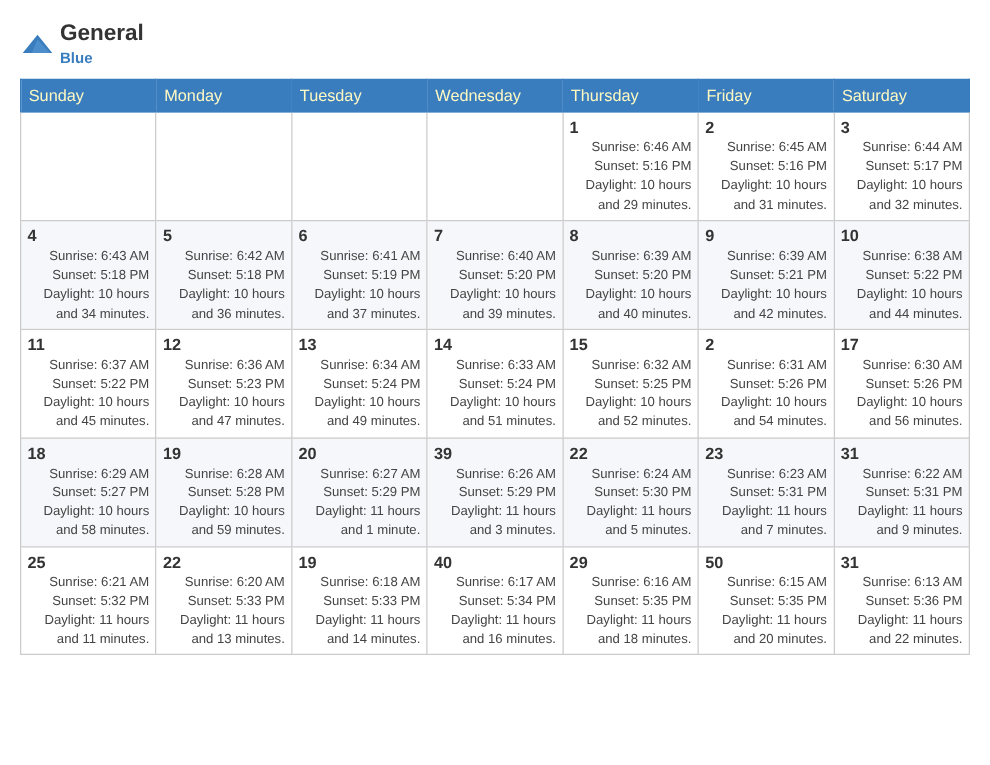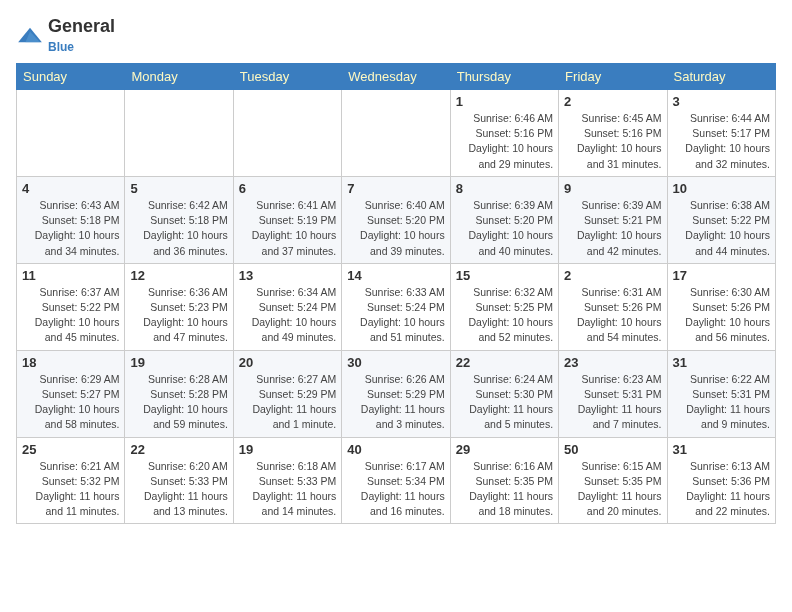--- a/index.html
+++ b/index.html
@@ -235,21 +235,21 @@
           Sunrise: 6:28 AM<br>Sunset: 5:28 PM<br>Daylight: 10 hours and 59 minutes.
         </div>
       </td>
         <td>
         <span class="day-num">20</span>
         <div class="day-detail">
           Sunrise: 6:27 AM<br>Sunset: 5:29 PM<br>Daylight: 11 hours and 1 minute.
         </div>
       </td>
         <td>
-        <span class="day-num">30</span>
+        <span class="day-num">39</span>
         <div class="day-detail">
           Sunrise: 6:26 AM<br>Sunset: 5:29 PM<br>Daylight: 11 hours and 3 minutes.
         </div>
       </td>
         <td>
         <span class="day-num">22</span>
         <div class="day-detail">
           Sunrise: 6:24 AM<br>Sunset: 5:30 PM<br>Daylight: 11 hours and 5 minutes.
         </div>
       </td>

